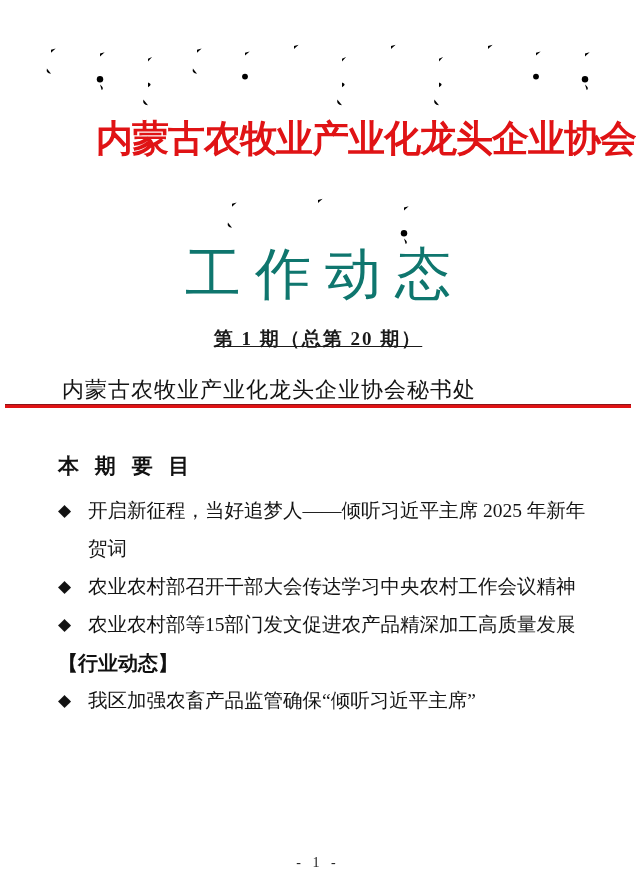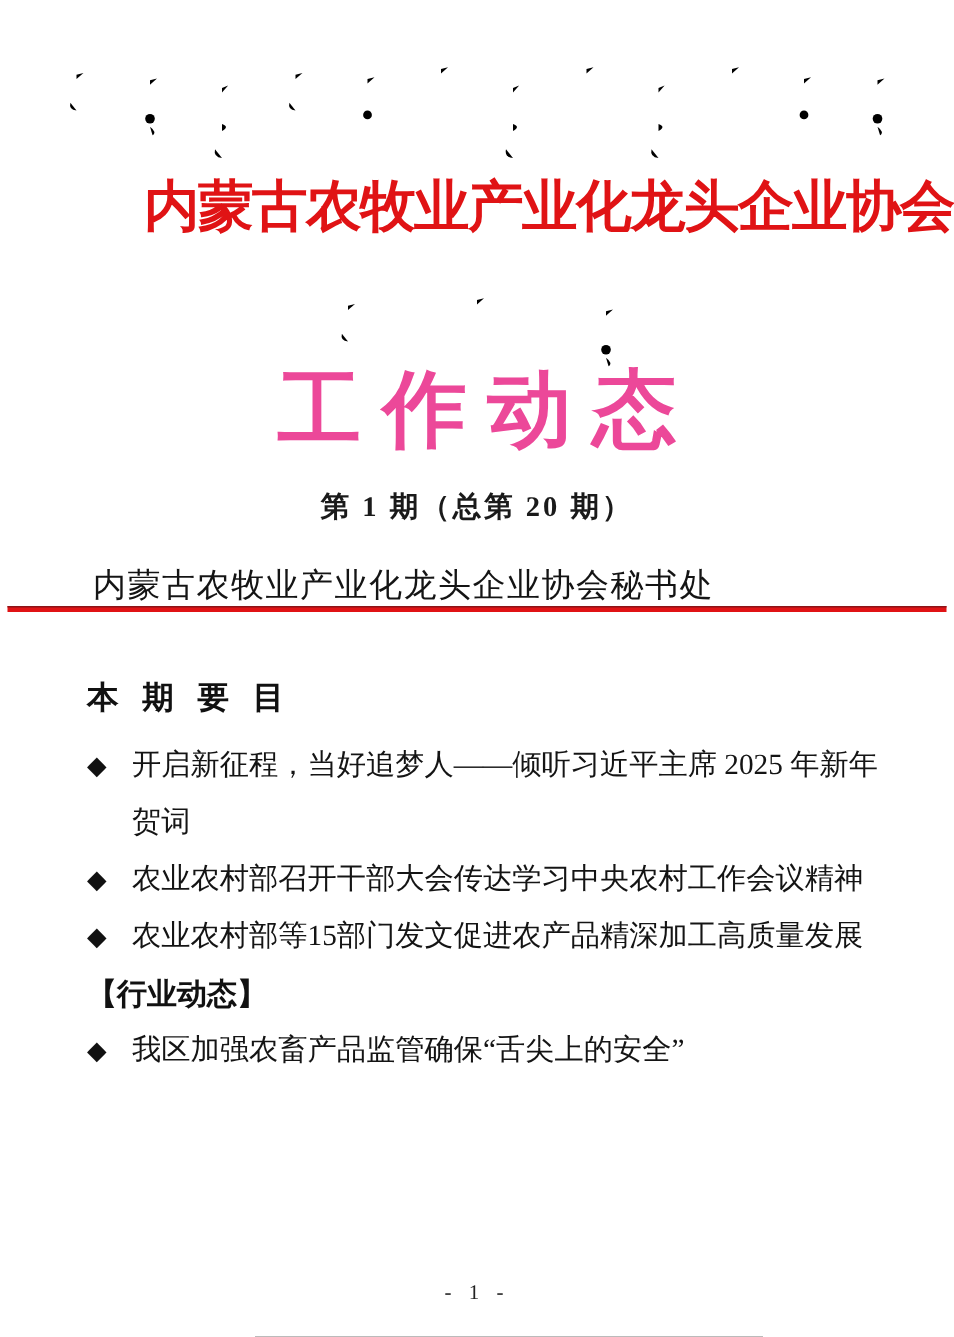--- a/index.html
+++ b/index.html
@@ -24,28 +24,28 @@
   .org-title{
     position:absolute;top:112px;left:0;right:0;
     text-align:right;
     font-size:37px;font-weight:bold;color:#e01315;
     letter-spacing:-1px;line-height:54px;
     font-family:"Liberation Serif","DejaVu Serif",serif;
   }
   .bulletin-title{
     position:absolute;top:240px;left:0;right:0;
     text-align:center;
-    font-size:56px;font-weight:bold;color:#ec4899;
+    font-size:56px;font-weight:normal;color:#0f766e;
     letter-spacing:14px;text-indent:14px;line-height:68px;
   }
   .issue-line{
     position:absolute;top:326px;left:0;right:0;
     text-align:center;
     font-size:19px;font-weight:bold;color:#1a1a1a;
-    letter-spacing:2px;line-height:26px;
+    letter-spacing:2px;line-height:26px;text-decoration:underline;
   }
   
   .pub-row{
     position:absolute;top:378px;left:0;right:0;
     display:flex;justify-content:flex-start;
     padding:0 86px 0 62px;
     font-size:22px;line-height:24px;letter-spacing:1px;
     color:#141414;
   }
   .red-rule{
@@ -204,19 +204,19 @@
     </div>
     <div class="toc-item">
       <span class="diamond">◆</span>
       <span class="item-text">农业农村部等15部门发文促进农产品精深加工高质量发展</span>
     </div>
 
     <div class="sec-title">【行业动态】</div>
 
     <div class="toc-item">
       <span class="diamond">◆</span>
-      <span class="item-text">我区加强农畜产品监管确保“舌尖上的安全”</span>
+      <span class="item-text">我区加强农畜产品监管确保“倾听习近平主席”</span>
     </div>
   </div>
 
   <div class="page-num">- 1 -</div>
 
 </div>
 
 </body></html>

